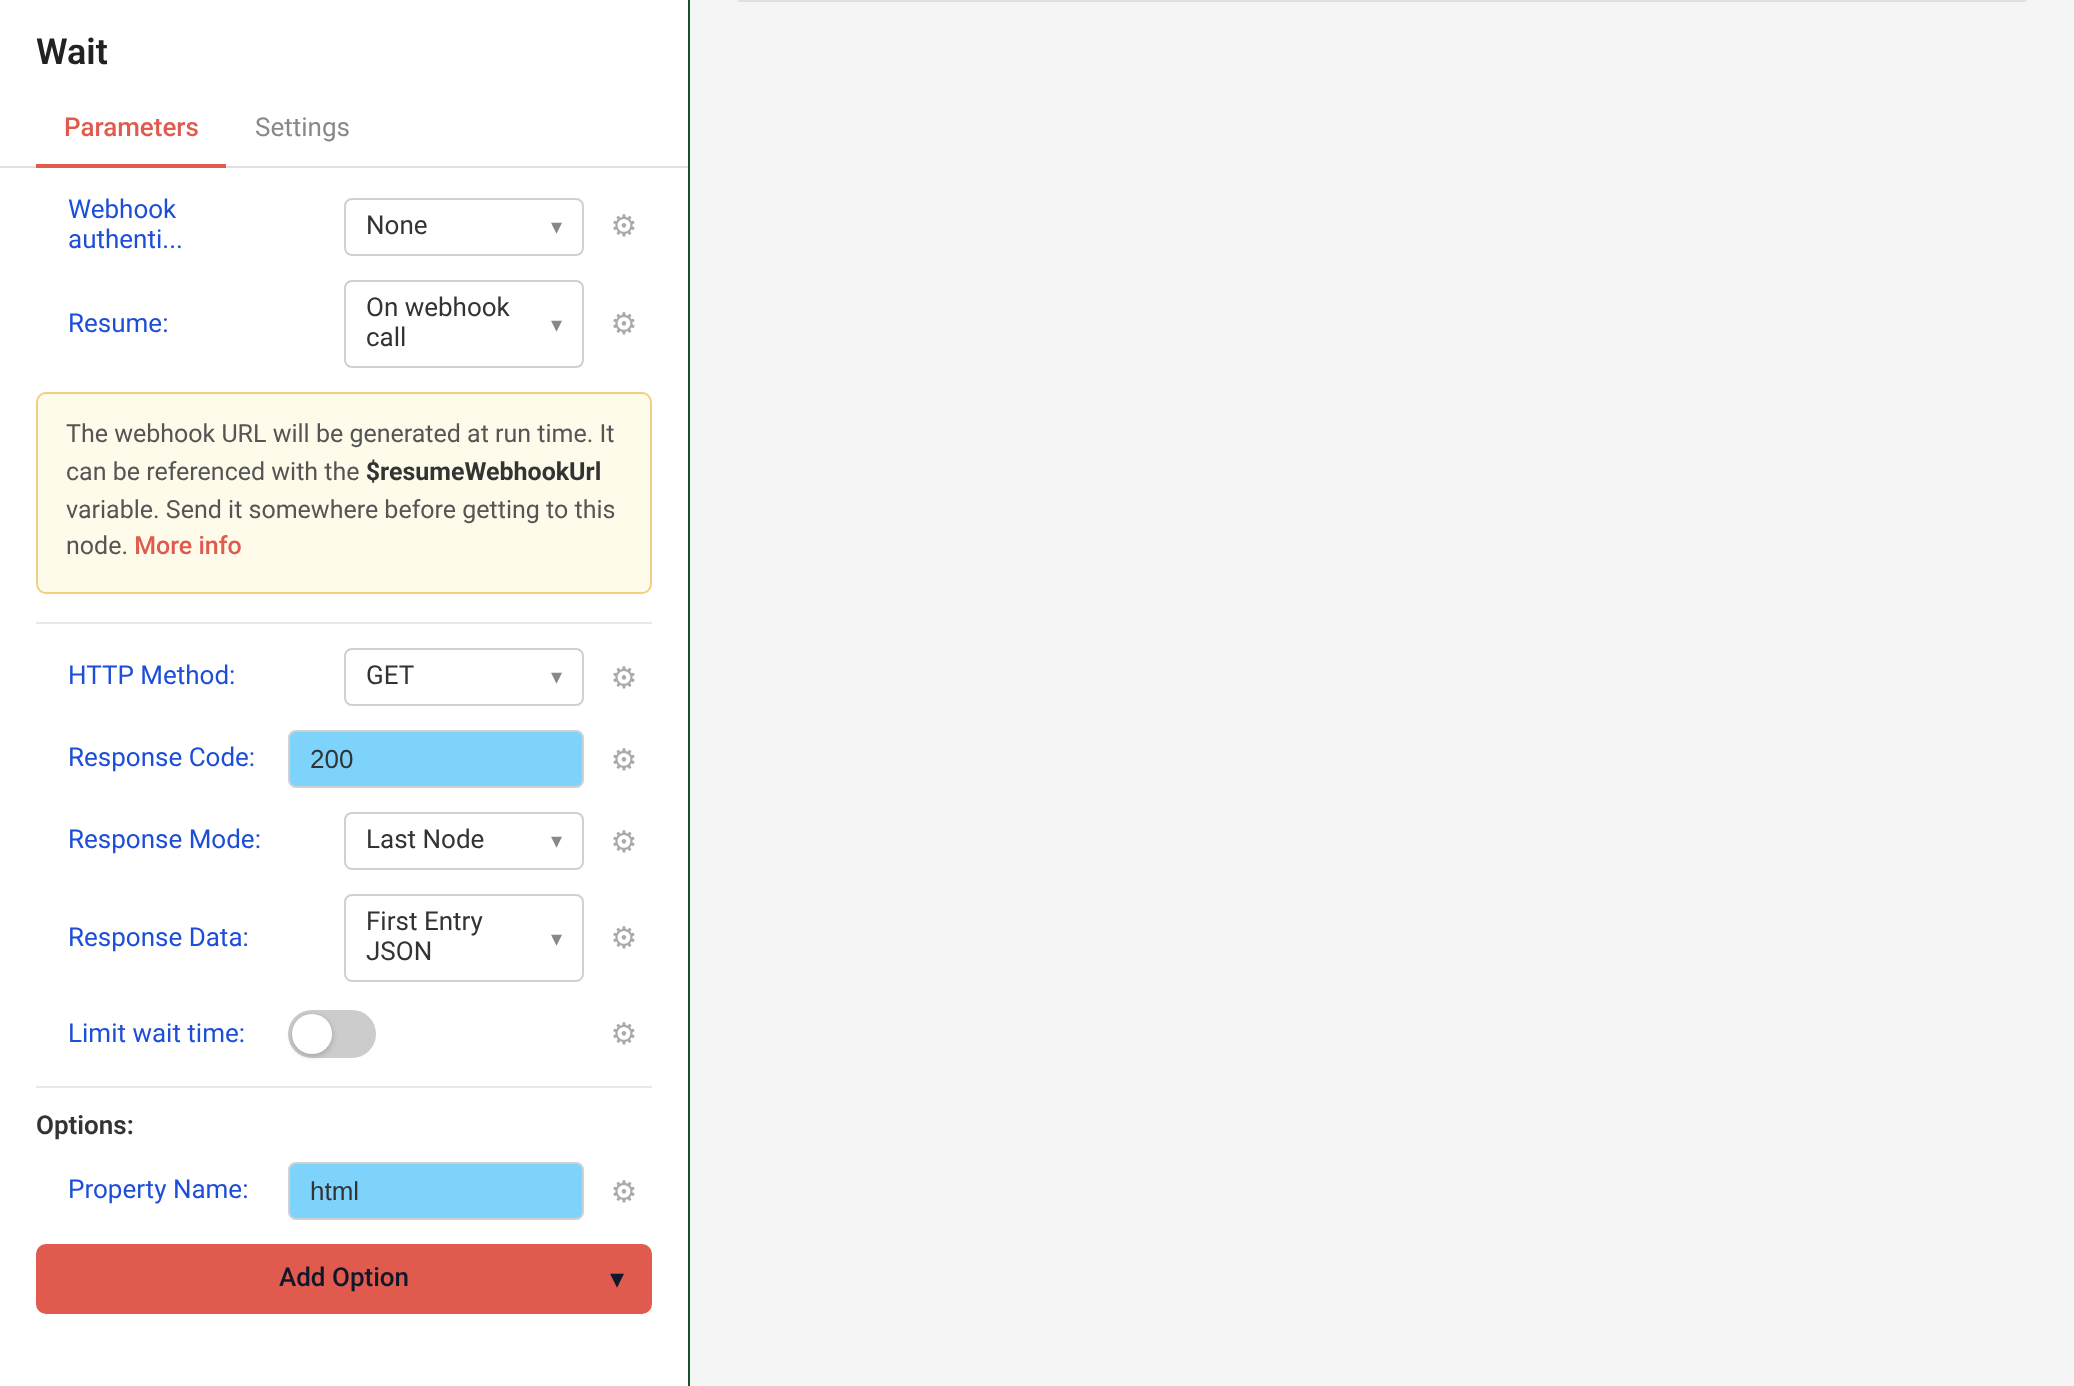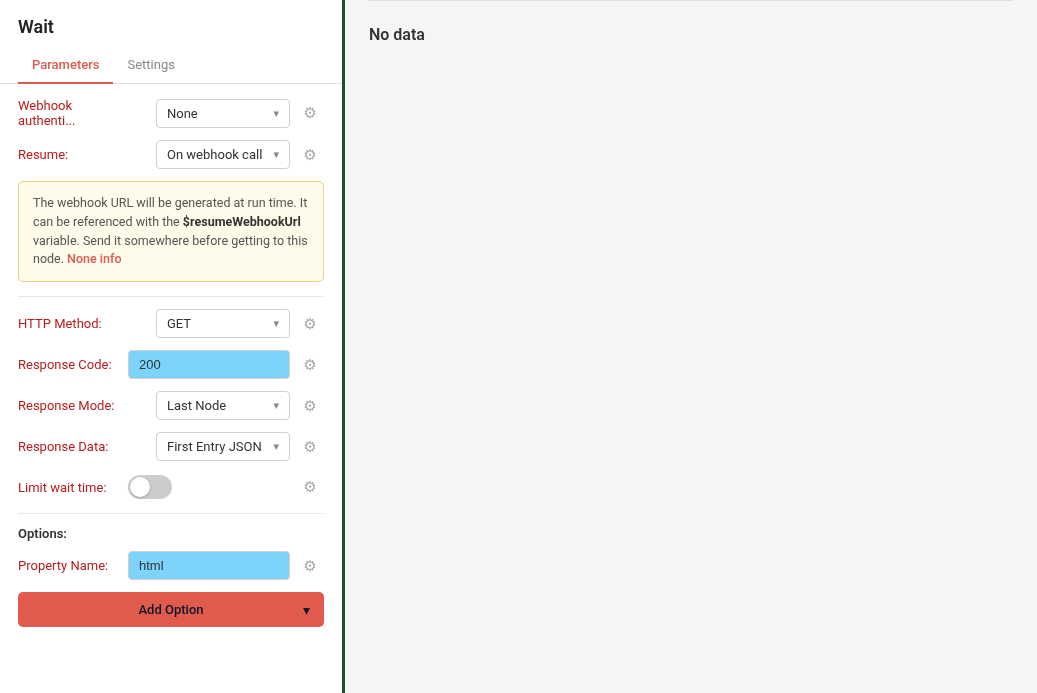--- a/index.html
+++ b/index.html
@@ -11,21 +11,21 @@
       height: 693px;
       width: 1037px;
       overflow: hidden;
     }
 
     
     .left-panel {
       width: 345px;
       min-width: 345px;
       background: #fff;
-      border-right: 3px solid #14532d;
+      border-right: 1px solid #14532d;
       display: flex;
       flex-direction: column;
       height: 100%;
       overflow-y: auto;
     }
 
     .panel-title {
       font-size: 18px;
       font-weight: 600;
       color: #222;
@@ -60,22 +60,23 @@
 
     .form-row {
       display: flex;
       align-items: center;
       margin-bottom: 12px;
     }
 
     .form-label {
       width: 110px;
       min-width: 110px;
-      color: #b91c1c;
-      font-size: 13px;
+      color: #1d4ed8;
+      font-size: 13px;
+      margin-left: 16px;
     }
 
     .form-control {
       flex: 1;
       position: relative;
     }
 
     .select-wrapper {
       display: flex;
       align-items: center;
@@ -315,21 +316,21 @@
           <span>On webhook call</span>
           <span class="chevron">▾</span>
         </div>
       </div>
       <div class="gear-btn">
         <span>⚙</span>
       </div>
     </div>
 
     <div class="info-box">
-      <span>The webhook URL will be generated at run time. It can be referenced with the </span><strong>$resumeWebhookUrl</strong><span> variable. Send it somewhere before getting to this node. </span><a href="#">None info</a>
+      <span>The webhook URL will be generated at run time. It can be referenced with the </span><strong>$resumeWebhookUrl</strong><span> variable. Send it somewhere before getting to this node. </span><a href="#">More info</a>
     </div>
 
     <hr class="section-divider">
 
     <div class="form-row">
       <div class="form-label">HTTP Method:</div>
       <div class="form-control">
         <div class="select-wrapper">
           <span>GET</span>
           <span class="chevron">▾</span>
@@ -408,15 +409,14 @@
       <span>Add Option</span>
       <span class="chevron-down">▾</span>
     </div>
 
   </div>
 </div>
 
 <div class="right-panel">
   <div class="right-divider"></div>
   <div class="no-data-section">
-    <div class="no-data-title">No data</div>
   </div>
 </div>
 
 </body></html>

